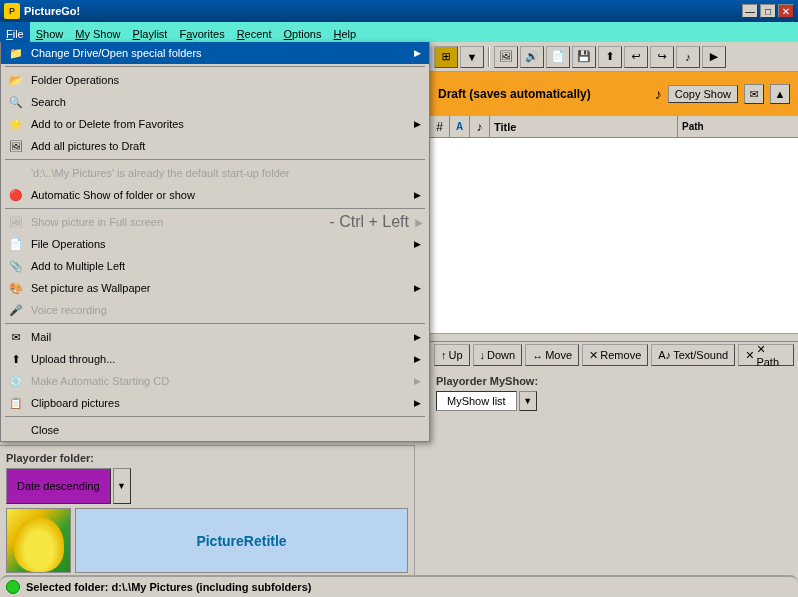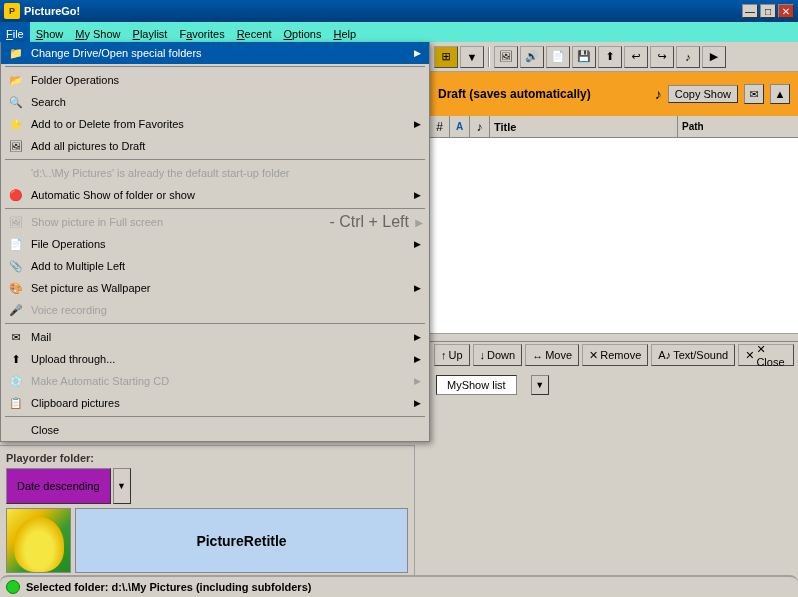--- a/index.html
+++ b/index.html
@@ -299,25 +299,25 @@
     .preview-title-box {
       flex: 1;
       background: #b8d4f0;
       height: 65px;
       border: 1px solid #888;
       display: flex;
       align-items: center;
       justify-content: center;
       font-size: 14px;
       font-weight: bold;
-      color: #000000;
+      color: #0369a1;
     }
     .myshow-dropdown {
       display: flex;
-      gap: 14px;
+      gap: 2px;
     }
     .myshow-btn {
       background: white;
       border: 1px inset #888;
       padding: 3px 10px;
       font-size: 11px;
       cursor: pointer;
       color: #000;
     }
 
@@ -623,25 +623,26 @@
     <div class="ctrl-btn">
       <span>✕</span>
       <span>Remove</span>
     </div>
     <div class="ctrl-btn">
       <span>A♪</span>
       <span>Text/Sound</span>
     </div>
     <div class="ctrl-btn ctrl-btn-clear">
       <span>✕</span>
-      <span>✕ Close</span>
+      <span>✕ Path</span>
     </div>
   </div>
 
   <div class="lower-right">
+    <div class="folder-label">Playorder MyShow:</div>
     <div class="myshow-dropdown">
       <div class="myshow-btn">MyShow list</div>
       <div class="dropdown-arrow">
         <span>▼</span>
       </div>
     </div>
   </div>
 </div>
 
 <div style="position:absolute; bottom:22px; left:0; width:415px; height:130px; background:#d4d0c8; border-top:1px solid #a0a0a0; border-right:1px solid #a0a0a0; padding:6px; display:flex; flex-direction:column; gap:4px;">

